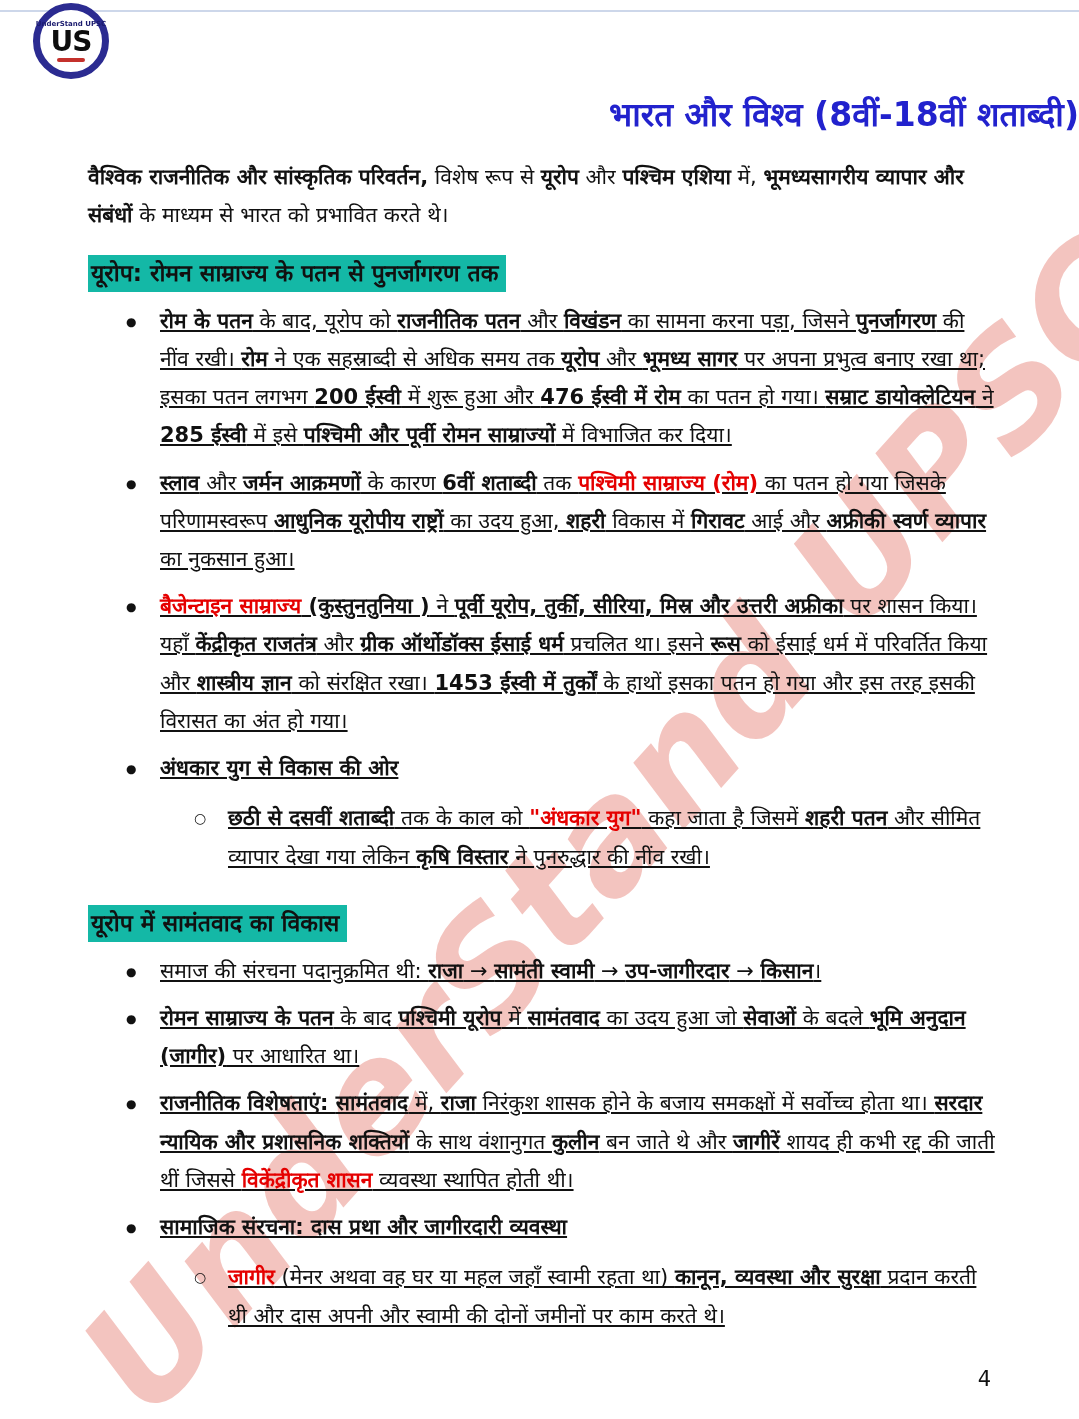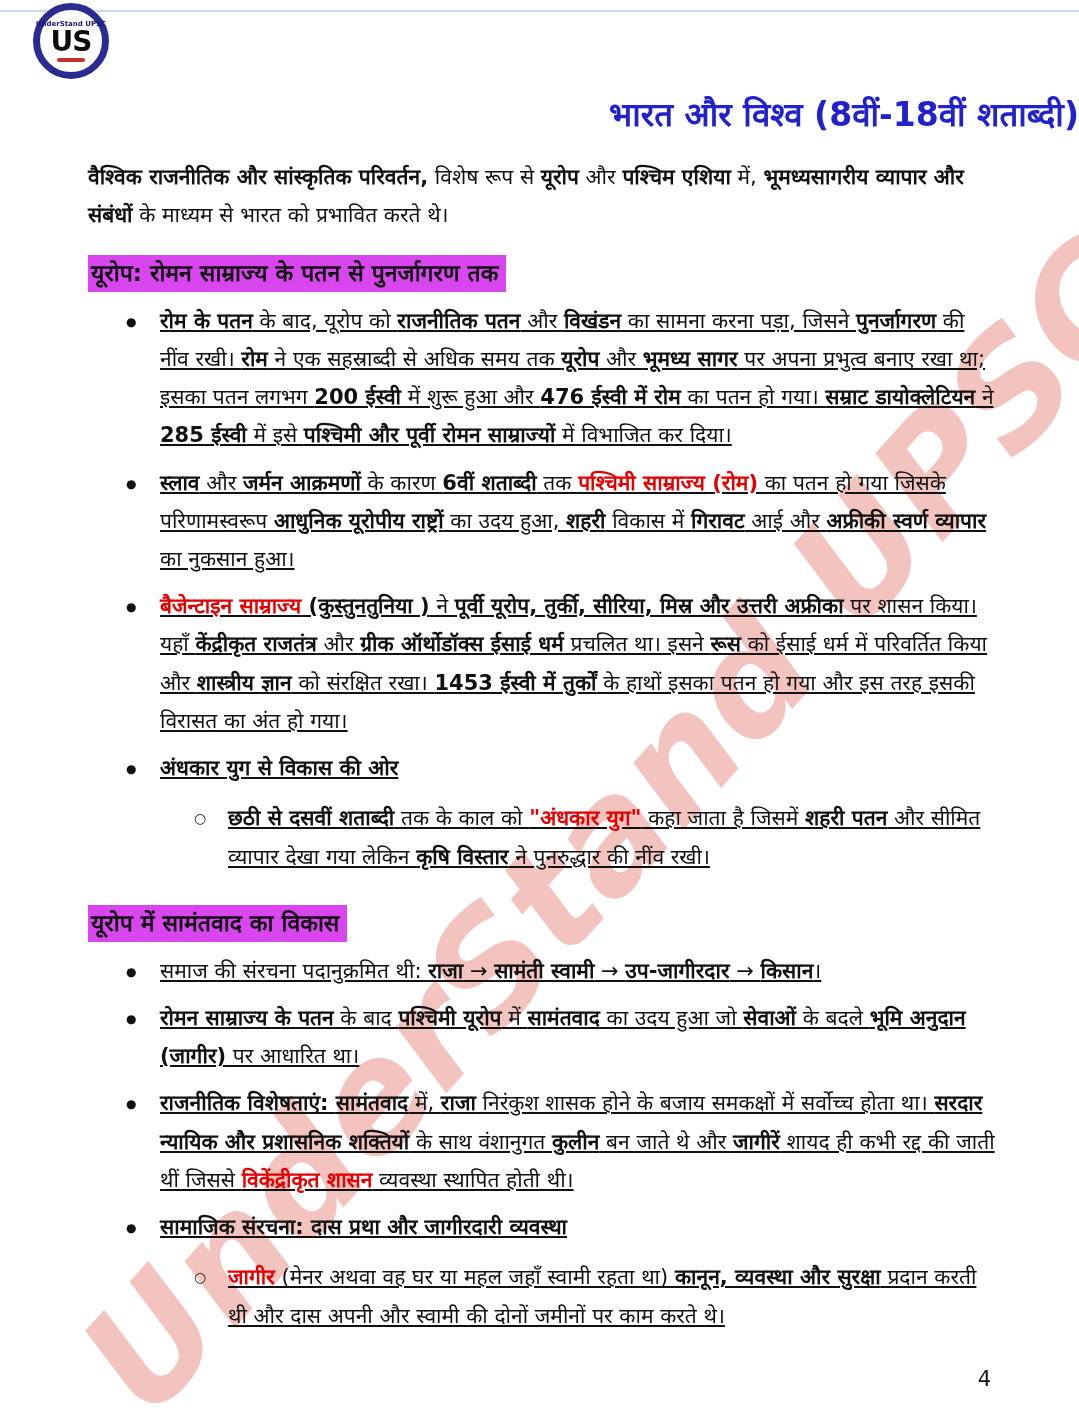--- a/index.html
+++ b/index.html
@@ -16,21 +16,21 @@
   .logo-tagline{width:28px;height:4px;background:#c4312c;border-radius:2px;margin-top:2px;}
   
   .watermark{position:absolute;left:-120px;top:780px;width:1400px;z-index:0;pointer-events:none;
              transform:rotate(-48deg);font-size:150px;font-weight:bold;font-style:italic;
              white-space:nowrap;color:rgba(233,148,138,0.55);text-align:center;}
   
   .content{position:relative;z-index:2;}
   .title{margin:0;padding-top:92px;text-align:right;font-size:33px;font-weight:bold;color:#2222cd;line-height:1.4;}
   .intro{margin:20px 84px 0 88px;font-size:21px;line-height:1.82;}
   .sec-heading{display:inline-block;margin:20px 0 4px 88px;padding:3px 8px 3px 3px;
-               font-size:23px;font-weight:bold;background:#d946ef;line-height:1.35;}
+               font-size:23px;font-weight:bold;background:#14b8a6;line-height:1.35;}
   ul.lvl1{list-style:none;margin:6px 84px 0 88px;padding:0;text-decoration:underline;}
   ul.lvl1>li{position:relative;padding-left:72px;margin-bottom:9px;font-size:21px;line-height:1.82;}
   ul.lvl1>li::before{content:"●";position:absolute;left:38px;top:10px;font-size:12px;color:#111;}
   ul.lvl2{list-style:none;margin:12px 0 0 0;padding:0;}
   ul.lvl2>li{position:relative;padding-left:68px;margin-bottom:7px;font-size:21px;line-height:1.82;}
   ul.lvl2>li::before{content:"○";position:absolute;left:34px;top:7px;font-size:14px;color:#111;}
   .b{font-weight:bold;}
   .page-number{position:absolute;right:88px;bottom:28px;font-size:21px;color:#111;z-index:2;}
 </style>
 </head>

